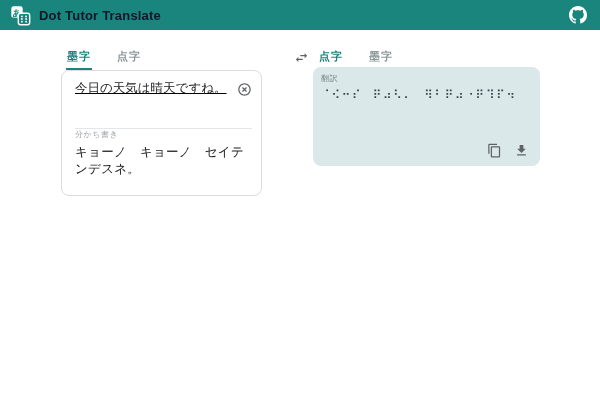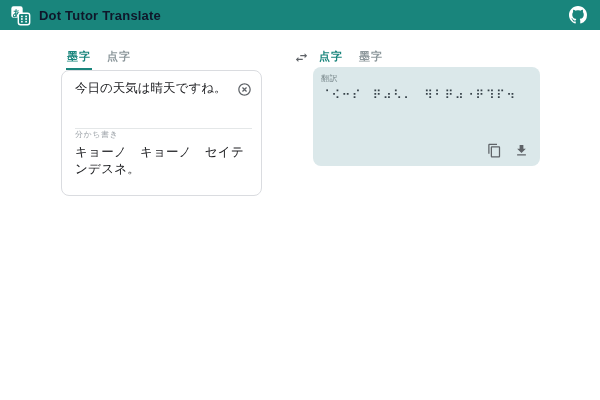--- a/index.html
+++ b/index.html
@@ -9,37 +9,37 @@
 
   
   .app-header { position:absolute; top:0; left:0; width:600px; height:30px;
     background:#19857C; display:flex; align-items:center; padding:0 10px; gap:8px; }
   .logo { width:21px; height:21px; display:flex; align-items:center; justify-content:center; }
   .app-title { color:#0f172a; font-size:13px; font-weight:bold; letter-spacing:.2px; }
   .gh-btn { margin-left:auto; width:24px; height:24px; background:none; border:none;
     display:flex; align-items:center; justify-content:center; cursor:pointer; padding:0; }
 
   
-  .tabs { position:absolute; top:49px; display:flex; gap:14px; align-items:flex-start; }
+  .tabs { position:absolute; top:49px; display:flex; gap:24px; align-items:flex-start; }
   .tabs-left { left:66px; }
   .tabs-right { left:318px; }
   .tab { background:none; border:none; font-family:inherit; cursor:pointer;
     font-size:11px; font-weight:bold; letter-spacing:1px; color:#8d989c;
     padding:0 1px 4px; border-bottom:2px solid transparent; }
   .tab.active { color:#19857C; border-bottom-color:#19857C; }
 
   .swap-btn { position:absolute; left:292px; top:48px; width:18px; height:18px;
     background:none; border:none; cursor:pointer; padding:0;
     display:flex; align-items:center; justify-content:center; }
 
   
   .card-input { position:absolute; left:61px; top:70px; width:201px; height:126px;
     background:#ffffff; border:1px solid #dadce0; border-radius:8px;
     padding:9px 9px 9px 13px; }
-  .input-row { display:flex; justify-content:space-between; align-items:flex-start; height:48px; }
+  .input-row { display:flex; justify-content:space-between; align-items:flex-start; height:48px;text-decoration:underline; }
   .source-text { font-size:12.5px; color:#202124; line-height:1.3; outline:none; flex:1; }
   .clear-btn { background:none; border:none; cursor:pointer; padding:0; margin:1px 0 0 4px;
     width:16px; height:16px; display:flex; align-items:center; justify-content:center; }
   .divider { border:none; border-top:1px solid #e4e7e8; }
   .seg-label { font-size:8px; color:#9aa0a6; letter-spacing:.5px; }
   .seg-text { font-size:12.5px; color:#202124; margin-top:4px; letter-spacing:.3px; }
 
   
   .card-output { position:absolute; left:313px; top:67px; width:227px; height:99px;
     background:#dbe8ea; border-radius:8px; padding:6px 8px; }

